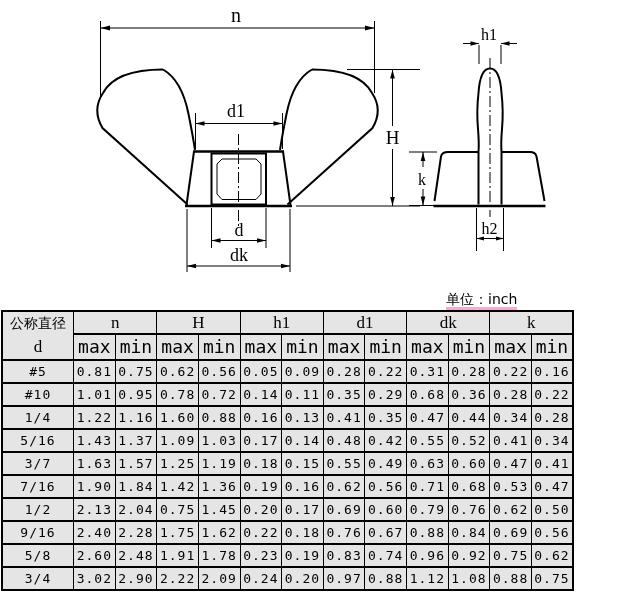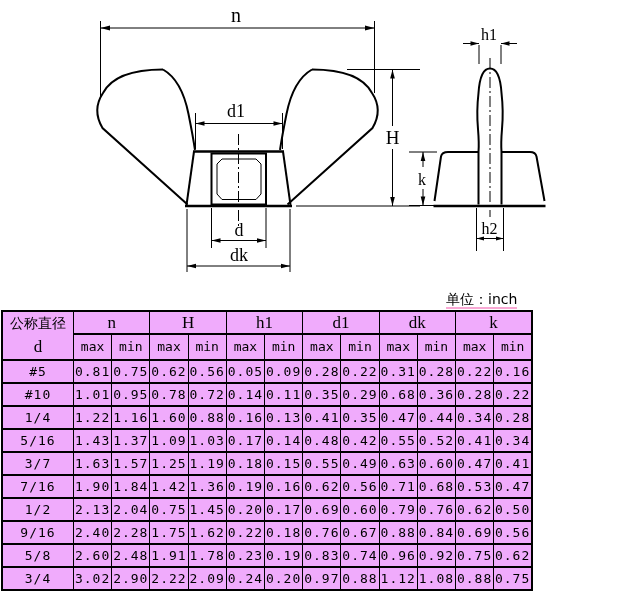--- a/index.html
+++ b/index.html
@@ -6,29 +6,29 @@
   body{
     width:625px;height:601px;position:relative;overflow:hidden;
     background:#fff;color:#000;
     font-family:"Liberation Sans","DejaVu Sans",sans-serif;
   }
   svg text{fill:#000;}
   .serif-label{font-family:"Liberation Serif","DejaVu Serif",serif;}
   .unit-note{
     position:absolute;left:446px;top:291px;
     font-size:14px;line-height:16px;
-    border-bottom:2px solid #f9a8d4;padding-bottom:0;
+    border-bottom:5px solid #f9a8d4;padding-bottom:0;
     font-family:"DejaVu Sans","Liberation Sans",sans-serif;
     white-space:nowrap;
   }
   table.spec{
-    position:absolute;top:310px;left:1px;width:532px;
+    position:absolute;top:310px;left:1px;width:573px;
     border-collapse:collapse;table-layout:fixed;
     border:2px solid #000;
-    background:#f0abfc;
+    background:#e5e5e5;
   }
   table.spec th,table.spec td{
     border:1px solid #000;
     border-top-width:2px;border-bottom-width:2px;
     text-align:center;vertical-align:middle;
     padding:0;font-weight:normal;
     overflow:hidden;white-space:nowrap;
   }
   th.corner-cell{width:70px;}
   .corner-line1{
@@ -38,21 +38,21 @@
   .corner-line2{
     font-family:"Liberation Serif","DejaVu Serif",serif;
     font-size:17px;line-height:25px;
   }
   tr.group-row th{
     font-family:"Liberation Serif","DejaVu Serif",serif;
     font-size:17px;height:21px;line-height:21px;
   }
   tr.sub-row td{
     font-family:"DejaVu Sans Mono","Liberation Mono",monospace;
-    font-size:13px;height:24px;line-height:24px;
+    font-size:18px;height:24px;line-height:24px;
   }
   tbody.data-body td{
     font-family:"DejaVu Sans Mono","Liberation Mono",monospace;
     font-size:13px;height:21px;line-height:21px;
     letter-spacing:1px;
   }
 </style>
 </head>
 <body>
 

